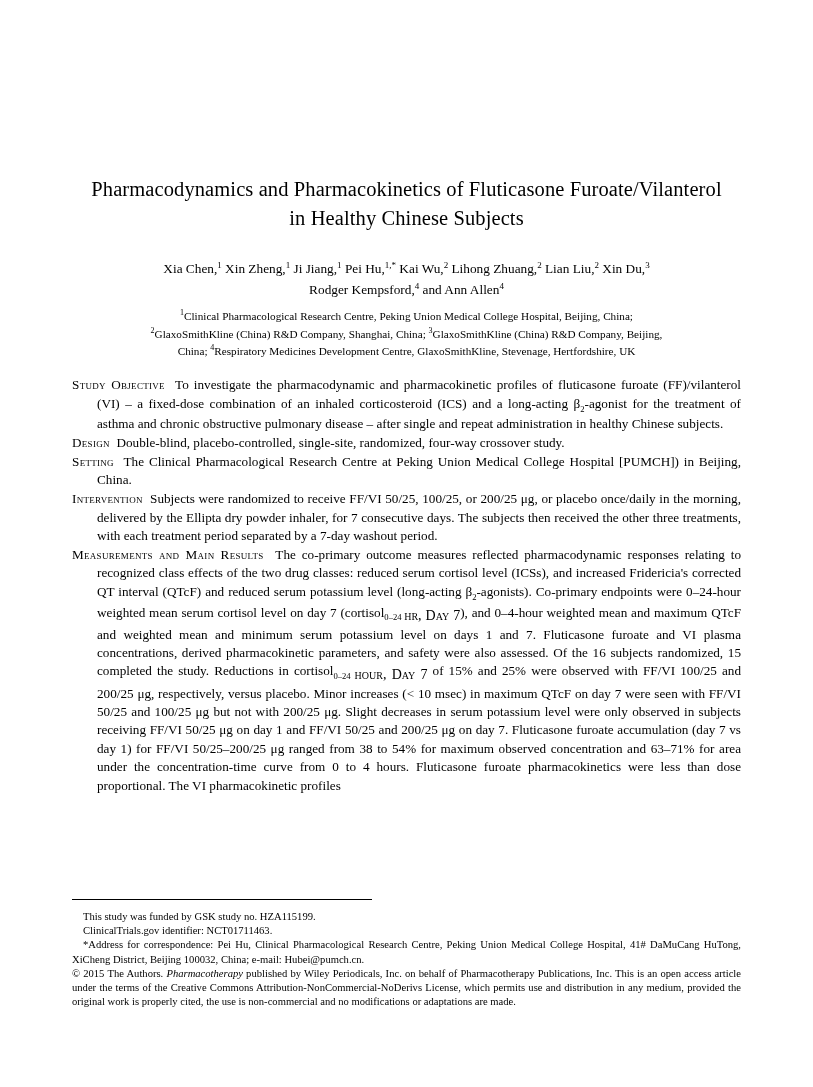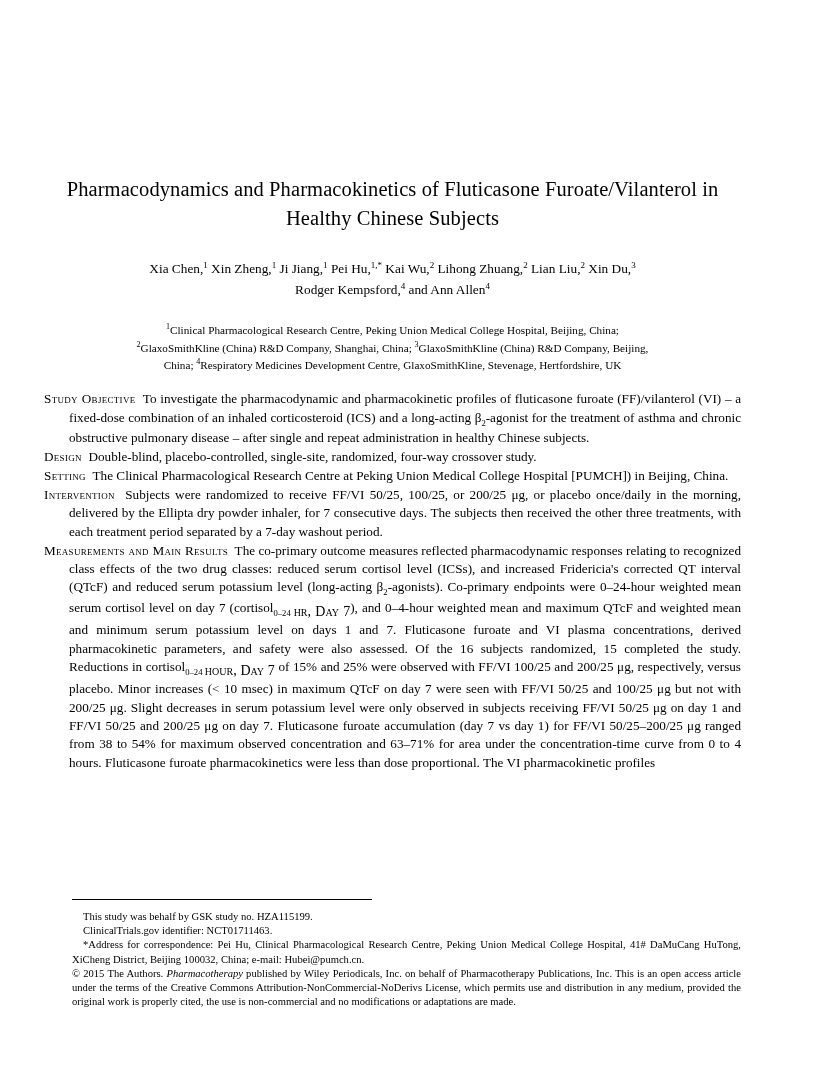--- a/index.html
+++ b/index.html
@@ -14,39 +14,39 @@
     color: #000000;
     position: relative;
     overflow: hidden;
   }
   .page {
     position: absolute;
     left: 0; top: 0;
     width: 813px;
     height: 1087px;
     box-sizing: border-box;
-    padding: 175px 72px 0 44px;
+    padding: 175px 72px 0 72px;
   }
   .title {
     font-size: 20.5px;
     text-align: center;
     line-height: 1.42;
     font-weight: normal;
     margin: 0 18px 0 18px;
     letter-spacing: 0.1px;
   }
   .authors {
     margin-top: 26px;
     text-align: center;
     font-size: 13.3px;
     line-height: 1.5;
   }
   .authors sup { font-size: 9px; vertical-align: super; }
   .affil {
-    margin-top: 21px;
+    margin-top: 7px;
     text-align: center;
     font-size: 11.2px;
     line-height: 1.52;
   }
   .affil sup { font-size: 8px; vertical-align: super; }
   .abstract {
     margin-top: 16px;
     font-size: 13.2px;
     line-height: 1.395;
     text-align: justify;
@@ -135,19 +135,19 @@
     <div class="abs-block">
       <span class="lead sc">Measurements and Main Results</span>
       &nbsp;The co-primary outcome measures reflected pharmacodynamic responses relating to recognized class effects of the two drug classes: reduced serum cortisol level (ICSs), and increased Fridericia's corrected QT interval (QTcF) and reduced serum potassium level (long-acting β<sub>2</sub>-agonists). Co-primary endpoints were 0–24-hour weighted mean serum cortisol level on day 7 (cortisol<sub>0–24 <span class="sub-sc">hr, Day 7</span></sub>), and 0–4-hour weighted mean and maximum QTcF and weighted mean and minimum serum potassium level on days 1 and 7. Fluticasone furoate and VI plasma concentrations, derived pharmacokinetic parameters, and safety were also assessed. Of the 16 subjects randomized, 15 completed the study. Reductions in cortisol<sub>0–24 <span class="sub-sc">hour, Day 7</span></sub> of 15% and 25% were observed with FF/VI 100/25 and 200/25 μg, respectively, versus placebo. Minor increases (&lt; 10 msec) in maximum QTcF on day 7 were seen with FF/VI 50/25 and 100/25 μg but not with 200/25 μg. Slight decreases in serum potassium level were only observed in subjects receiving FF/VI 50/25 μg on day 1 and FF/VI 50/25 and 200/25 μg on day 7. Fluticasone furoate accumulation (day 7 vs day 1) for FF/VI 50/25–200/25 μg ranged from 38 to 54% for maximum observed concentration and 63–71% for area under the concentration-time curve from 0 to 4 hours. Fluticasone furoate pharmacokinetics were less than dose proportional. The VI pharmacokinetic profiles
     </div>
 
   </div>
 
   <div class="footnote-rule"></div>
 
   <div class="footnotes">
-    <div class="blk indent">This study was behalf by GSK study no. HZA115199.</div>
+    <div class="blk indent">This study was funded by GSK study no. HZA115199.</div>
     <div class="blk indent">ClinicalTrials.gov identifier: NCT01711463.</div>
     <div class="blk"><span class="indent" style="padding-left:11px;display:inline-block"></span>*Address for correspondence: Pei Hu, Clinical Pharmacological Research Centre, Peking Union Medical College Hospital, 41# DaMuCang HuTong, XiCheng District, Beijing 100032, China; e-mail: Hubei@pumch.cn.</div>
     <div class="blk">© 2015 The Authors. <i>Pharmacotherapy</i> published by Wiley Periodicals, Inc. on behalf of Pharmacotherapy Publications, Inc. This is an open access article under the terms of the Creative Commons Attribution-NonCommercial-NoDerivs License, which permits use and distribution in any medium, provided the original work is properly cited, the use is non-commercial and no modifications or adaptations are made.</div>
   </div>
 
 </div>
 
 </body></html>

